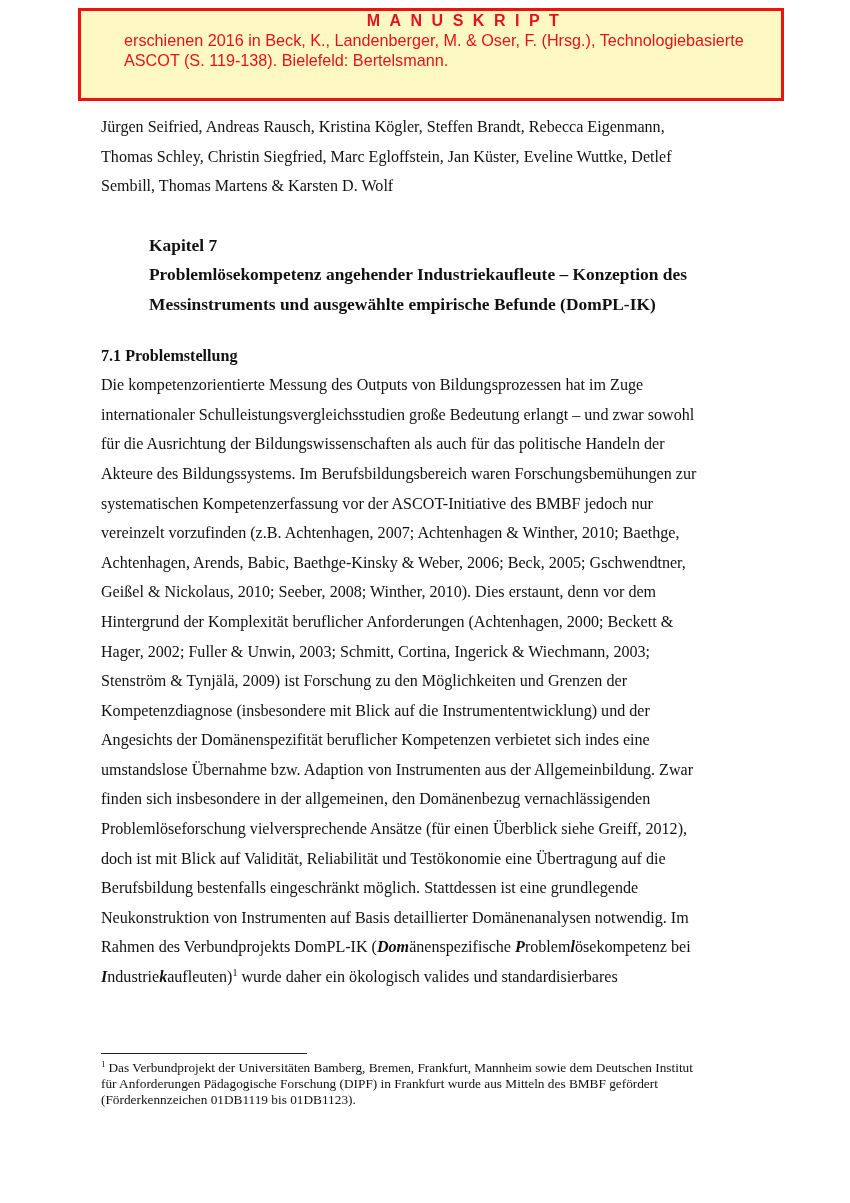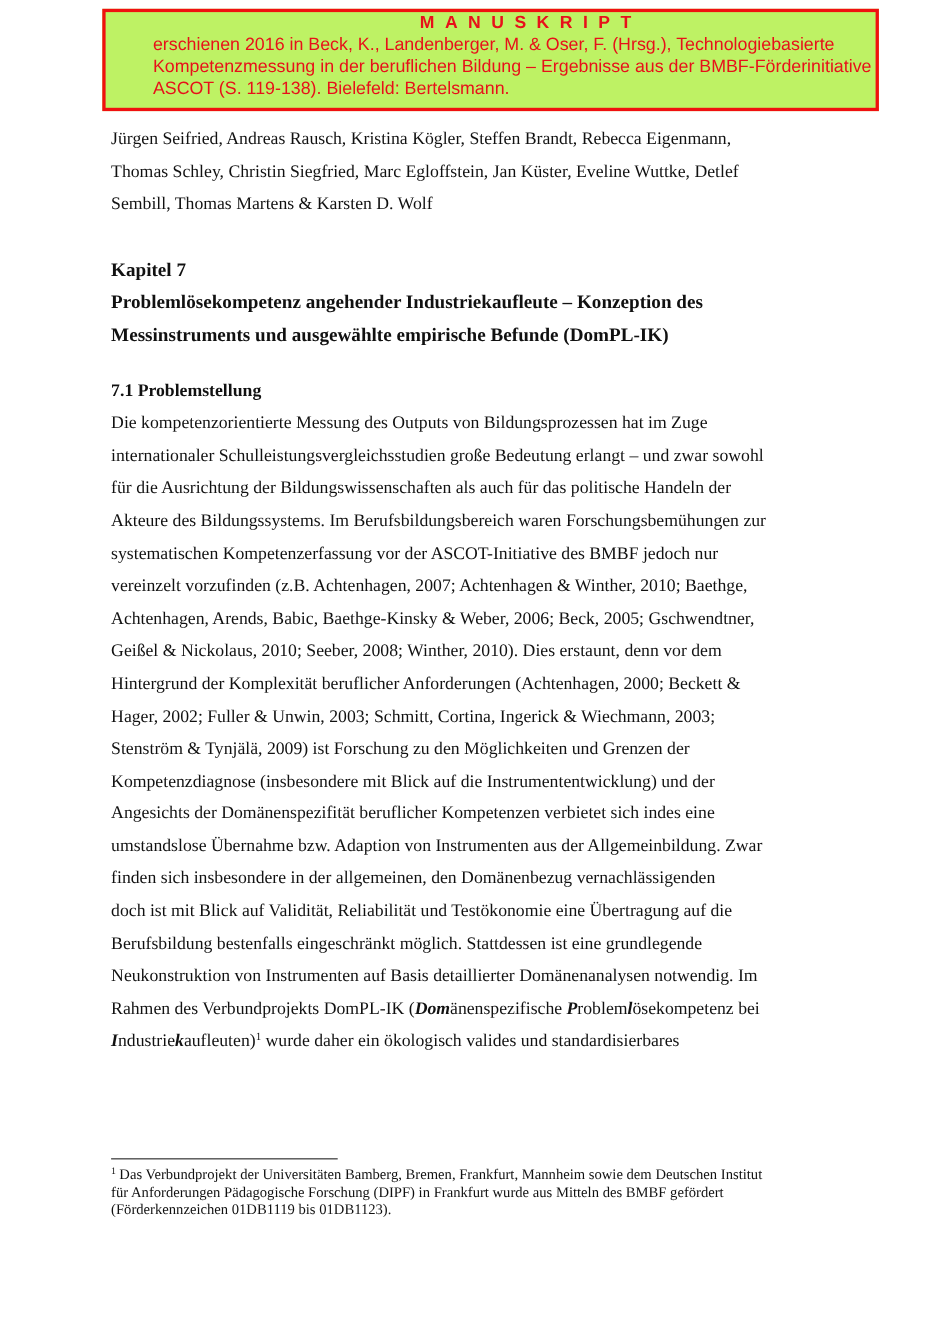--- a/index.html
+++ b/index.html
@@ -1,58 +1,57 @@
 <!DOCTYPE html>
 <html><head>
   <meta charset="utf-8">
   <style>
     html, body { margin: 0; padding: 0; background: #ffffff; }
     body {
       width: 850px; height: 1203px; position: relative; overflow: hidden;
       font-family: "Liberation Serif", "DejaVu Serif", serif; color: #111;
     }
     .stamp {
-      position: absolute; left: 93px; top: 8px; width: 697px; height: 87px;
-      background: #bef264; border: 3px solid #f01010;
+      position: absolute; left: 78px; top: 8px; width: 697px; height: 87px;
+      background: #fef9c3; border: 3px solid #f01010;
       color: #e8101a; font-family: "Liberation Sans", "DejaVu Sans", sans-serif;
       font-size: 16.2px; line-height: 20px; padding: 0 0 0 3px;
     }
     .stamp-title {
       text-align: center; font-weight: bold; letter-spacing: 9.5px;
       font-size: 16px; line-height: 18px; margin-top: 1px; padding-left: 70px;
     }
     .stamp-line { white-space: nowrap; margin-left: 40px; }
     .content {
       position: absolute; left: 101px; top: 96px; width: 660px;
       font-size: 16.1px;
     }
     .line { white-space: nowrap; height: 29.6px; line-height: 29.6px; }
     .authors { margin-top: 16px; }
     .chapter { font-weight: bold; font-size: 17.4px; }
-    .chapter-block { margin-top: 30px; }
+    .chapter-block { margin-top: 30px; margin-left: 48px; }
     .section-h { font-weight: bold; margin-top: 21px; }
     .sup { font-size: 10px; vertical-align: 6px; line-height: 0; }
     .bi { font-weight: bold; font-style: italic; }
     .footnote-rule {
       position: absolute; left: 101px; top: 1053px; width: 206px; height: 1px; background: #222;
     }
     .footnote {
       position: absolute; left: 101px; top: 1060px; width: 660px;
       font-size: 13.3px; line-height: 16px;
     }
     .footnote .fline { white-space: nowrap; }
     .fsup { font-size: 9px; vertical-align: 5px; line-height: 0; margin-right: 3px; }
   </style>
 </head>
 <body>
 
 <div class="stamp">
   <div class="stamp-title">MANUSKRIPT</div>
   <div class="stamp-line">erschienen 2016 in Beck, K., Landenberger, M. &amp; Oser, F. (Hrsg.), Technologiebasierte</div>
-  <div class="stamp-line">Kompetenzmessung in der beruflichen Bildung – Ergebnisse aus der BMBF-Förderinitiative</div>
   <div class="stamp-line">ASCOT (S. 119-138). Bielefeld: Bertelsmann.</div>
 </div>
 
 <div class="content">
   <div class="authors">
     <div class="line">Jürgen Seifried, Andreas Rausch, Kristina Kögler, Steffen Brandt, Rebecca Eigenmann,</div>
     <div class="line">Thomas Schley, Christin Siegfried, Marc Egloffstein, Jan Küster, Eveline Wuttke, Detlef</div>
     <div class="line">Sembill, Thomas Martens &amp; Karsten D. Wolf</div>
   </div>
 
@@ -76,20 +75,21 @@
     <div class="line">Hintergrund der Komplexität beruflicher Anforderungen (Achtenhagen, 2000; Beckett &amp;</div>
     <div class="line">Hager, 2002; Fuller &amp; Unwin, 2003; Schmitt, Cortina, Ingerick &amp; Wiechmann, 2003;</div>
     <div class="line">Stenström &amp; Tynjälä, 2009) ist Forschung zu den Möglichkeiten und Grenzen der</div>
     <div class="line">Kompetenzdiagnose (insbesondere mit Blick auf die Instrumententwicklung) und der</div>
   </div>
 
   <div>
     <div class="line">Angesichts der Domänenspezifität beruflicher Kompetenzen verbietet sich indes eine</div>
     <div class="line">umstandslose Übernahme bzw. Adaption von Instrumenten aus der Allgemeinbildung. Zwar</div>
     <div class="line">finden sich insbesondere in der allgemeinen, den Domänenbezug vernachlässigenden</div>
+    <div class="line">Problemlöseforschung vielversprechende Ansätze (für einen Überblick siehe Greiff, 2012),</div>
     <div class="line">doch ist mit Blick auf Validität, Reliabilität und Testökonomie eine Übertragung auf die</div>
     <div class="line">Berufsbildung bestenfalls eingeschränkt möglich. Stattdessen ist eine grundlegende</div>
     <div class="line">Neukonstruktion von Instrumenten auf Basis detaillierter Domänenanalysen notwendig. Im</div>
     <div class="line"><span>Rahmen des Verbundprojekts DomPL-IK (</span><span class="bi">Dom</span><span>änenspezifische </span><span class="bi">P</span><span>roblem</span><span class="bi">l</span><span>ösekompetenz bei</span></div>
     <div class="line"><span class="bi">I</span><span>ndustrie</span><span class="bi">k</span><span>aufleuten)</span><span class="sup">1</span><span> wurde daher ein ökologisch valides und standardisierbares</span></div>
   </div>
 </div>
 
 <div class="footnote-rule"></div>
 <div class="footnote">

